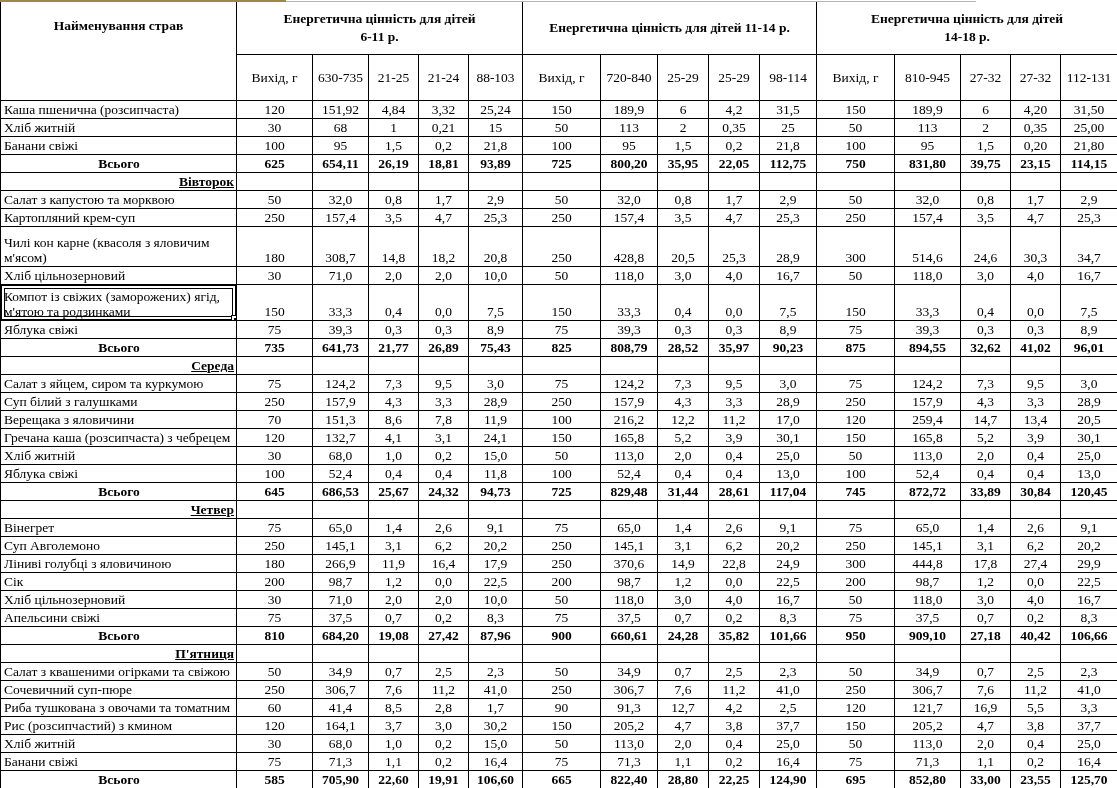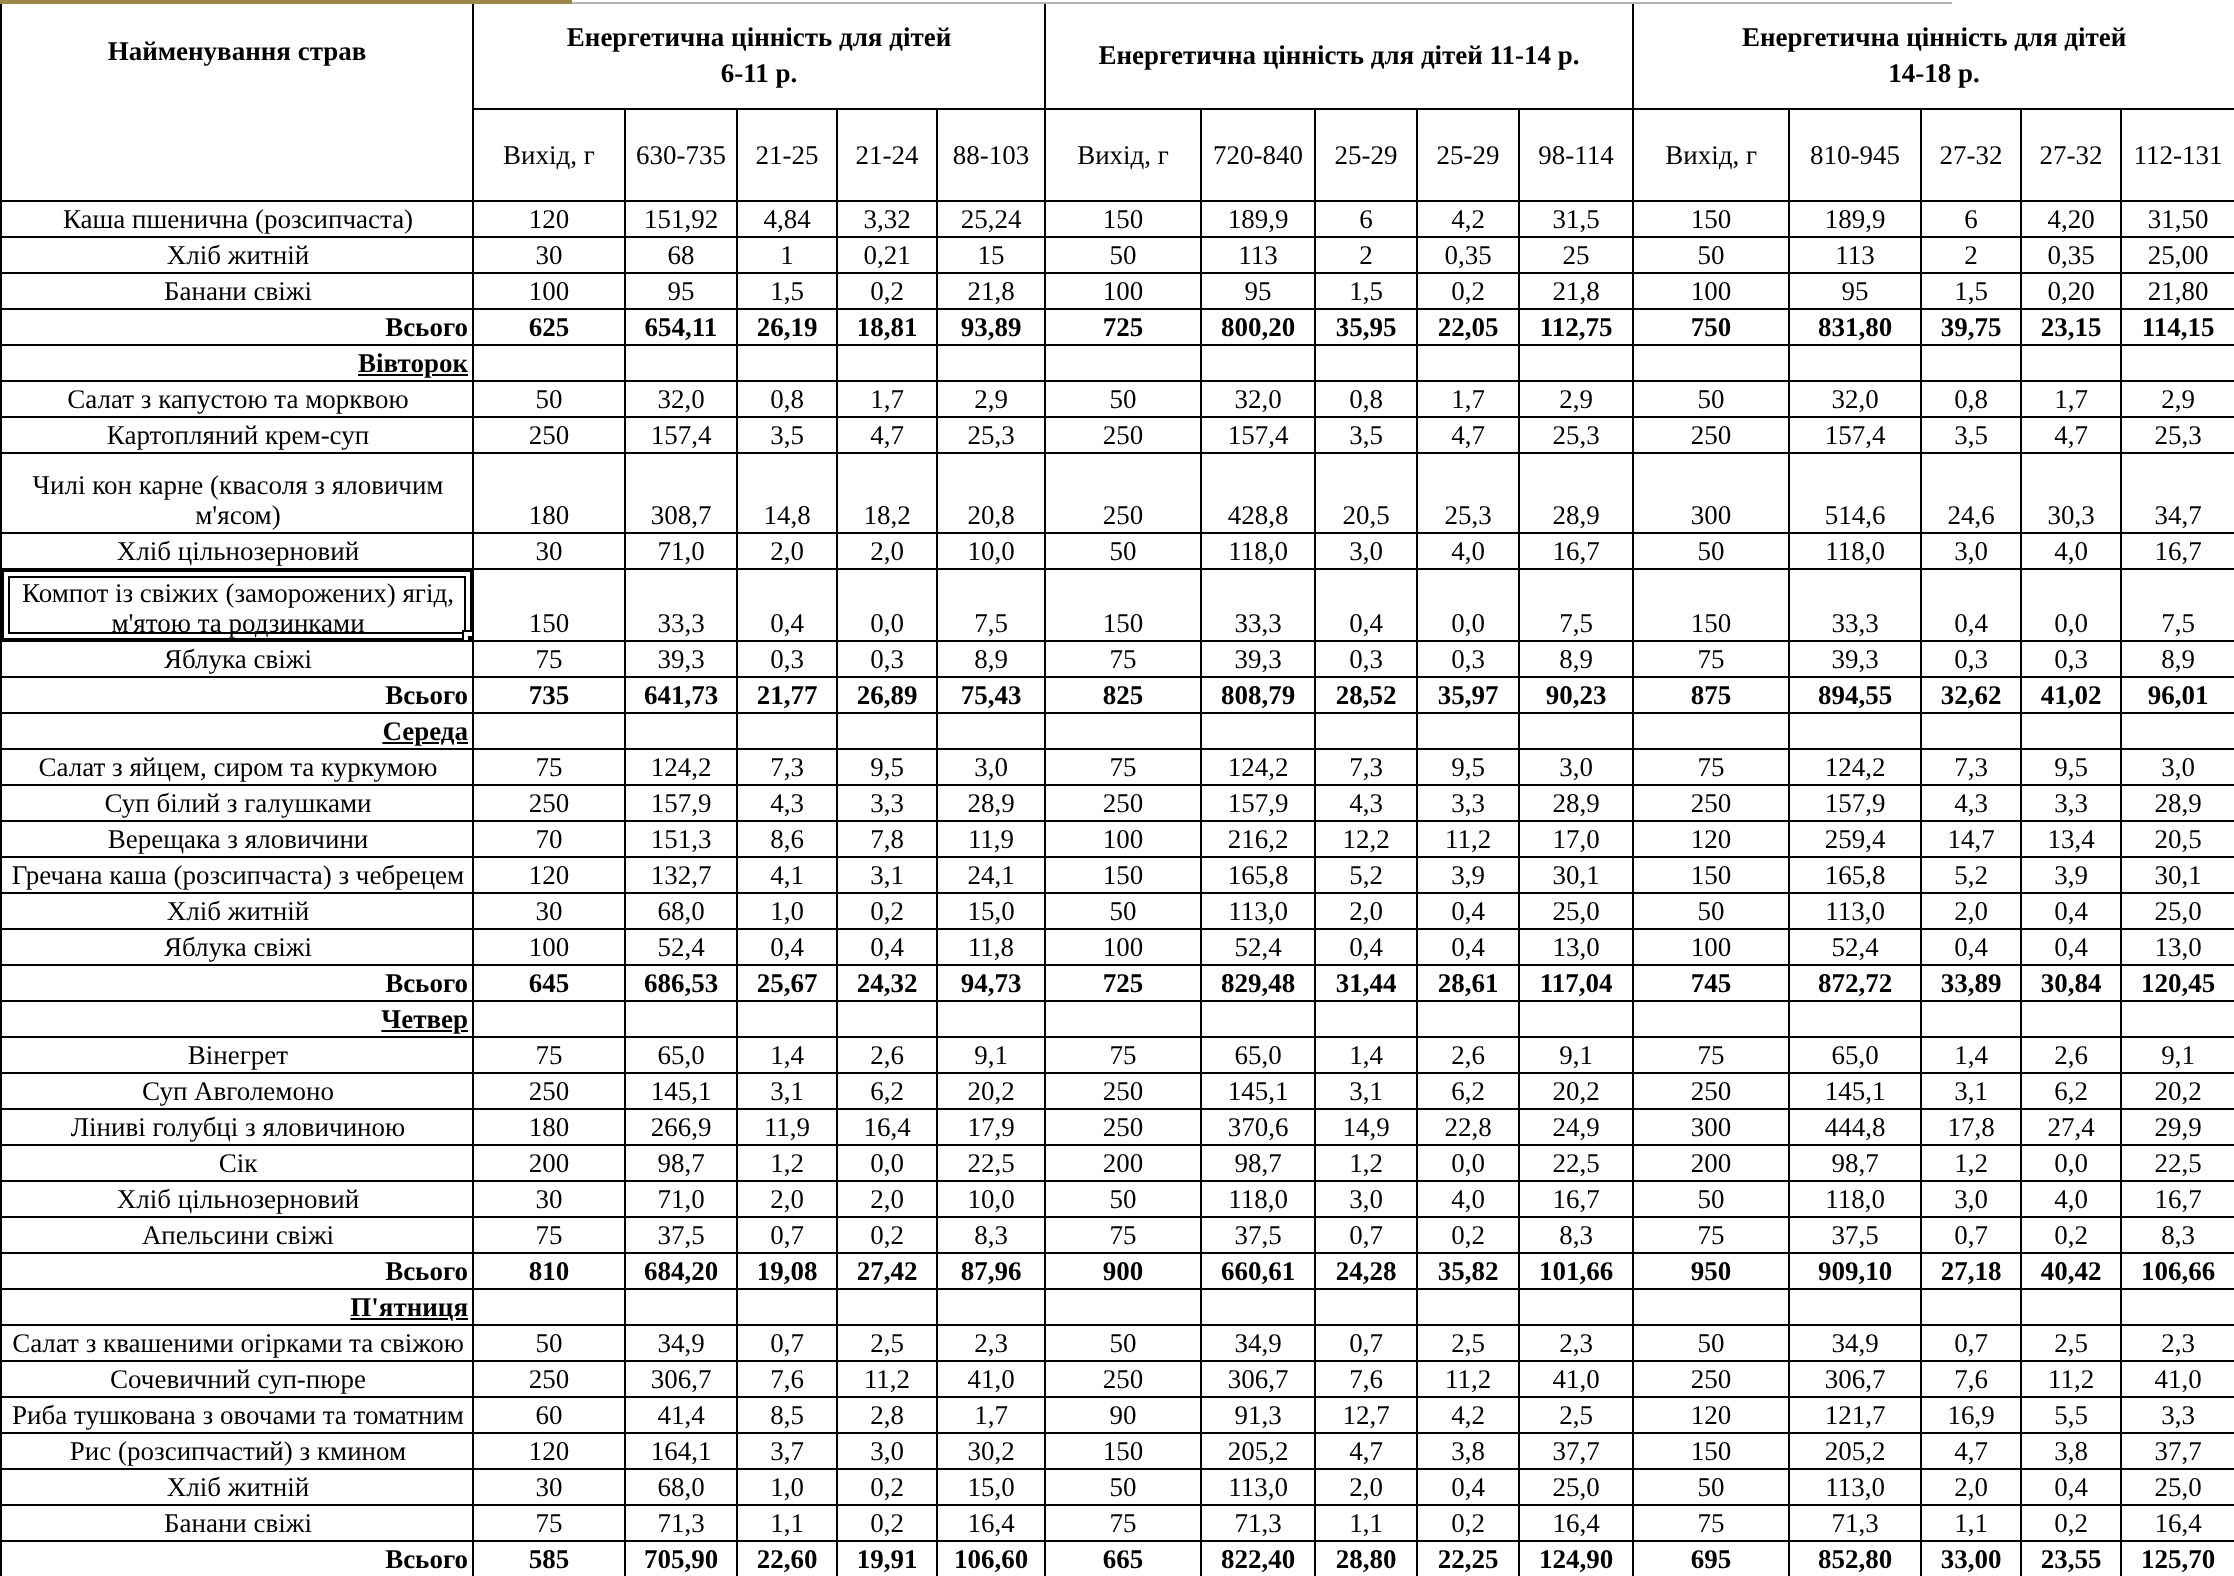--- a/index.html
+++ b/index.html
@@ -23,25 +23,25 @@
   tr.h1 th { border-top:0; font-weight:bold; height:52px; }
   tr.h1 th.name-h { vertical-align:top; padding-top:16px; }
   tr.h1 .tl { white-space:nowrap; line-height:18px; }
   tr.h2 th { font-weight:normal; height:45px; white-space:nowrap; }
 
   tbody tr { height:18px; }
   tbody tr.tall40 { height:40px; }
   tbody tr.tall36 { height:36px; }
   tbody tr.tall40 td, tbody tr.tall36 td { vertical-align:bottom; }
 
-  td.name { text-align:center; padding-left:3px; white-space:nowrap; position:relative; }
+  td.name { text-align:left; padding-left:3px; white-space:nowrap; position:relative; }
   tr.tall40 td.name, tr.tall36 td.name { white-space:normal; line-height:15px; padding-bottom:1px; }
 
   tr.total td { font-weight:bold; }
-  tr.total td.name { text-align:right; padding-right:2px;font-family:Liberation Serif, serif; }
+  tr.total td.name { text-align:center; padding-right:2px;font-family:Liberation Serif, serif; }
   tr.day td.name { text-align:right; font-weight:bold; text-decoration:underline; }
 
   
   .sel-frame { position:absolute; inset:0px; border:1px solid #000; pointer-events:none; }
   .sel-frame::before { content:""; position:absolute; inset:2px; border:1px solid #000; }
   .sel-handle { position:absolute; right:-5px; bottom:-5px; width:8px; height:8px;
                 background:#fff; border:1px solid #000; z-index:6; }
   .sel-handle::before { content:""; position:absolute; left:2px; top:2px; width:3px; height:3px; background:#000; }
 </style>
 </head>

